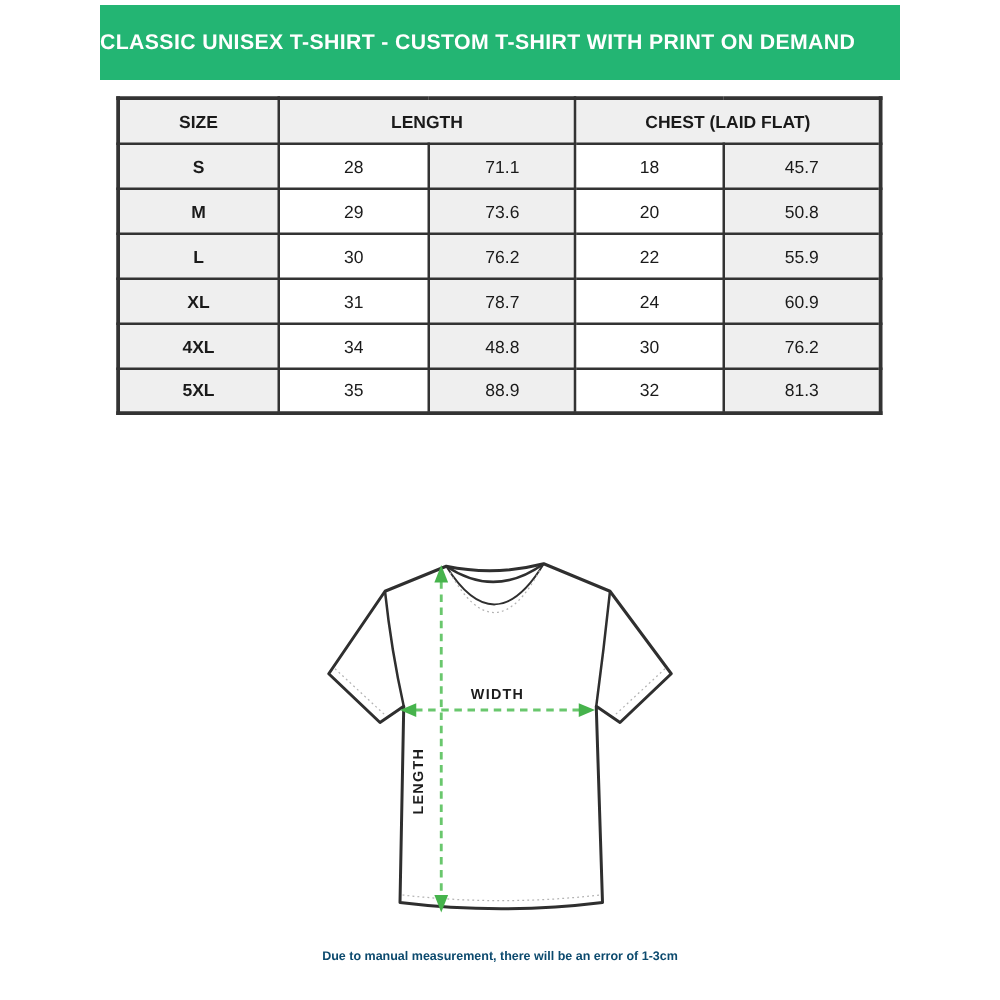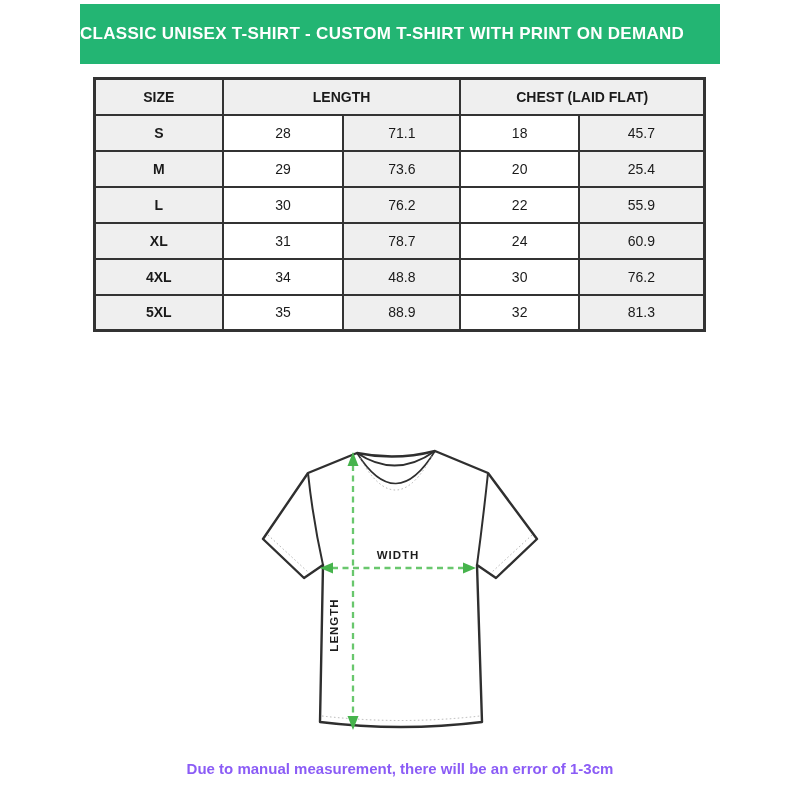--- a/index.html
+++ b/index.html
@@ -46,21 +46,21 @@
   .shirt-diagram svg { display: block; width: 100%; height: 100%; }
   .svg-label {
     font-family: "Liberation Sans", sans-serif;
     font-size: 11.5px; font-weight: bold; fill: #1d1d1d; letter-spacing: 1px;
   }
 
   
   .footnote {
     position: absolute; left: 0; top: 760px; width: 800px;
     text-align: center;
-    color: #8b5cf6; font-weight: bold; font-size: 15px;
+    color: #0c4a6e; font-weight: bold; font-size: 10px;
   }
 </style>
 </head>
 <body>
 
 <div class="page">
 
   <div class="banner">
     <div class="banner-title">CLASSIC UNISEX T-SHIRT - CUSTOM T-SHIRT WITH PRINT ON DEMAND</div>
   </div>
@@ -87,21 +87,21 @@
           <td class="c-in">28</td>
           <td class="c-cm">71.1</td>
           <td class="c-in">18</td>
           <td class="c-cm">45.7</td>
         </tr>
         <tr>
           <td class="c-size">M</td>
           <td class="c-in">29</td>
           <td class="c-cm">73.6</td>
           <td class="c-in">20</td>
-          <td class="c-cm">25.4</td>
+          <td class="c-cm">50.8</td>
         </tr>
         <tr>
           <td class="c-size">L</td>
           <td class="c-in">30</td>
           <td class="c-cm">76.2</td>
           <td class="c-in">22</td>
           <td class="c-cm">55.9</td>
         </tr>
         <tr>
           <td class="c-size">XL</td>

